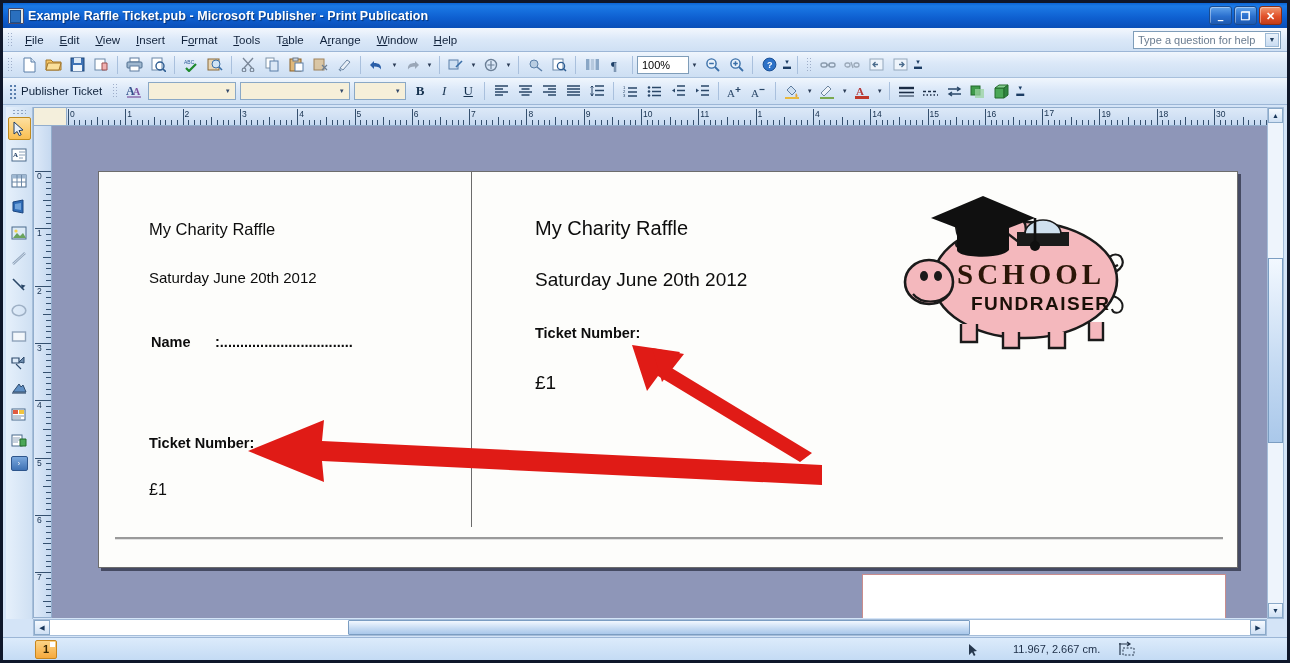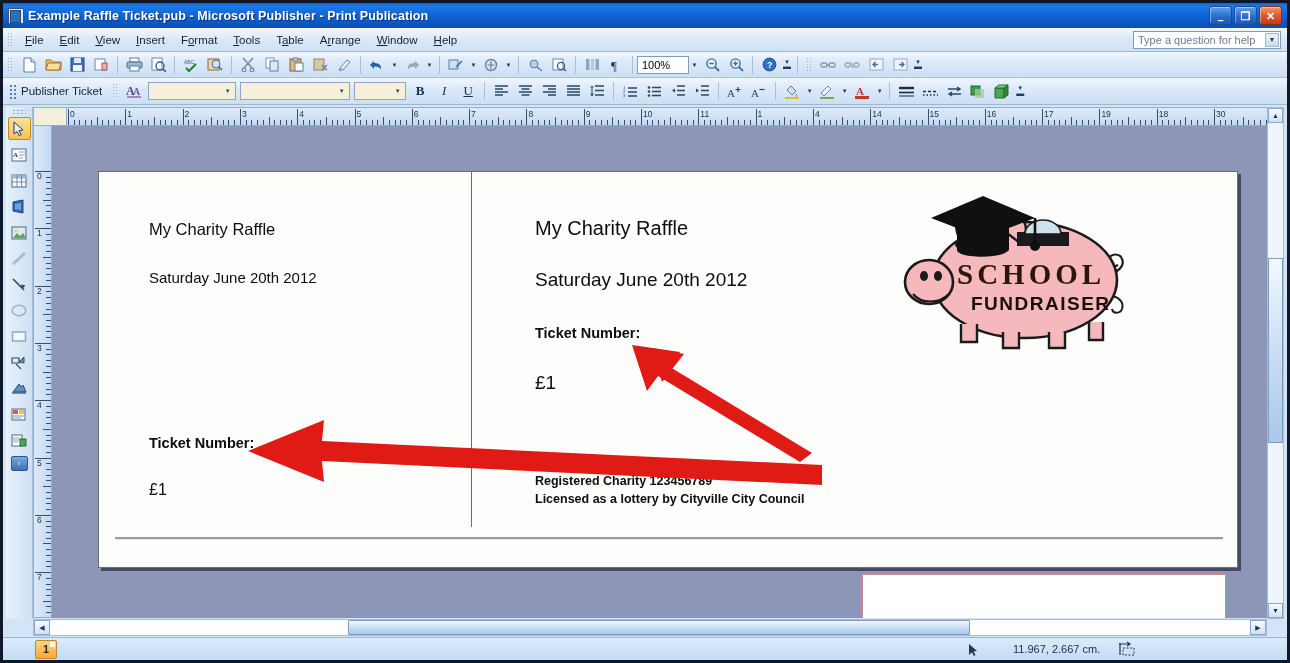--- a/index.html
+++ b/index.html
@@ -951,21 +951,21 @@
         <div class="tick" style="left: 950.8px; top: 1px; width: 1px; height: 17px;"></div>
         <div class="tick" style="left: 956.53px; top: 12px; width: 1px; height: 6px;"></div>
         <div class="tick" style="left: 962.26px; top: 12px; width: 1px; height: 6px;"></div>
         <div class="tick" style="left: 967.99px; top: 12px; width: 1px; height: 6px;"></div>
         <div class="tick" style="left: 973.72px; top: 12px; width: 1px; height: 6px;"></div>
         <div class="tick" style="left: 979.45px; top: 9px; width: 1px; height: 9px;"></div>
         <div class="tick" style="left: 985.18px; top: 12px; width: 1px; height: 6px;"></div>
         <div class="tick" style="left: 990.91px; top: 12px; width: 1px; height: 6px;"></div>
         <div class="tick" style="left: 996.64px; top: 12px; width: 1px; height: 6px;"></div>
         <div class="tick" style="left: 1002.37px; top: 12px; width: 1px; height: 6px;"></div>
-        <div class="rlabel" style="left: 1010.1px; top: 2px;">17</div>
+        <div class="rlabel" style="left: 1010.1px; top: 2px; font-family: Liberation Mono, monospace;">17</div>
         <div class="tick" style="left: 1008.1px; top: 1px; width: 1px; height: 17px;"></div>
         <div class="tick" style="left: 1013.83px; top: 12px; width: 1px; height: 6px;"></div>
         <div class="tick" style="left: 1019.56px; top: 12px; width: 1px; height: 6px;"></div>
         <div class="tick" style="left: 1025.29px; top: 12px; width: 1px; height: 6px;"></div>
         <div class="tick" style="left: 1031.02px; top: 12px; width: 1px; height: 6px;"></div>
         <div class="tick" style="left: 1036.75px; top: 9px; width: 1px; height: 9px;"></div>
         <div class="tick" style="left: 1042.48px; top: 12px; width: 1px; height: 6px;"></div>
         <div class="tick" style="left: 1048.21px; top: 12px; width: 1px; height: 6px;"></div>
         <div class="tick" style="left: 1053.94px; top: 12px; width: 1px; height: 6px;"></div>
         <div class="tick" style="left: 1059.67px; top: 12px; width: 1px; height: 6px;"></div>
@@ -1101,36 +1101,35 @@
 
     <div class="page">
       <div class="divider"></div>
       <div class="botrule"></div>
 
       <div class="txt left-title">My Charity Raffle</div>
       <div class="txt left-date">Saturday June 20th 2012</div>
 
       <table class="txt left-form">
         <tbody>
+            <tr>
+          <td class="lbl">Name</td>
+          <td>:.................................</td>
+        </tr>
       </tbody>
         </table>
 
       <div class="txt left-tn">Ticket Number:</div>
       <div class="txt left-p">£1</div>
 
       <div class="txt right-title">My Charity Raffle</div>
       <div class="txt right-date">Saturday June 20th 2012</div>
       <div class="txt right-tn">Ticket Number:</div>
       <div class="txt right-p">£1</div>
 
-      <div class="txt promo">
-        <div>Promotor: My Charity</div>
-        <div>Registered Charity 123456789</div>
-        <div>Licensed as a lottery by Cityville City Council</div>
-      </div>
 
       <svg class="pig" viewBox="0 0 248 168">
 
         <path d="M206 88c14-4 20-10 17-17-2-6-11-6-13 0-2 5 4 9 9 6" fill="none" stroke="#1a1a1a" stroke-width="2.2"></path>
         <path d="M214 108c7 2 11 7 9 13-2 5-9 5-10 0" fill="none" stroke="#1a1a1a" stroke-width="2"></path>
 
         <ellipse cx="126" cy="92" rx="92" ry="58" fill="#f4b8bd" stroke="#1a1a1a" stroke-width="2.6"></ellipse>
 
         <path d="M62 136v18h16v-18M104 144v16h16v-16M150 144v16h16v-16M190 134v18h14v-18" fill="#f4b8bd" stroke="#1a1a1a" stroke-width="2.4"></path>
 

